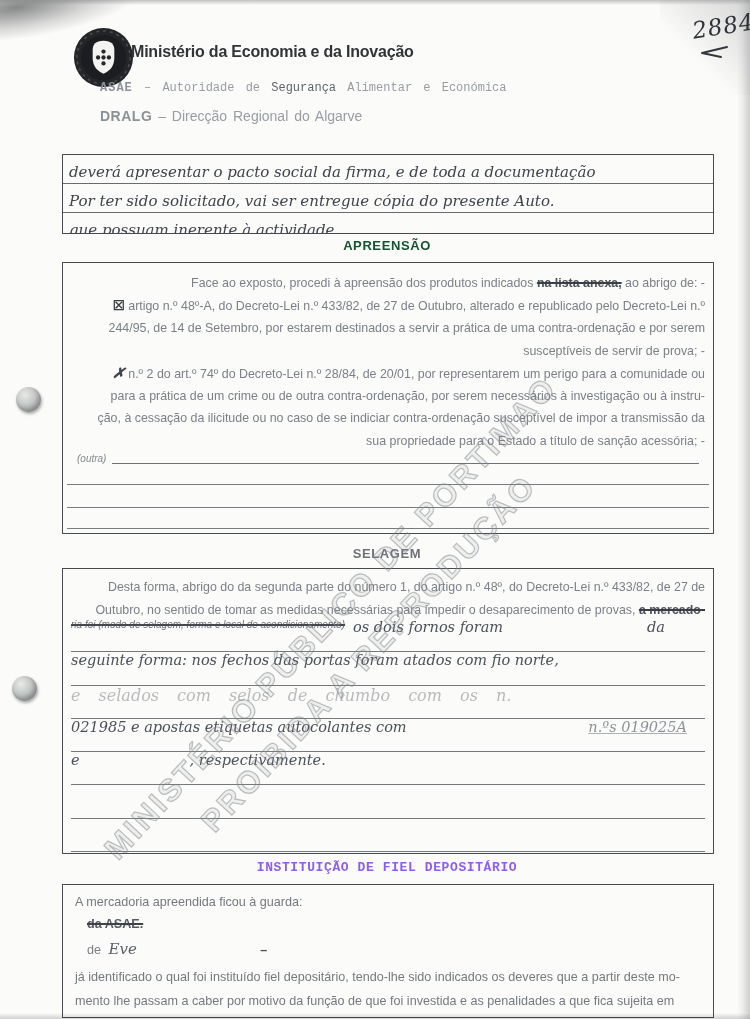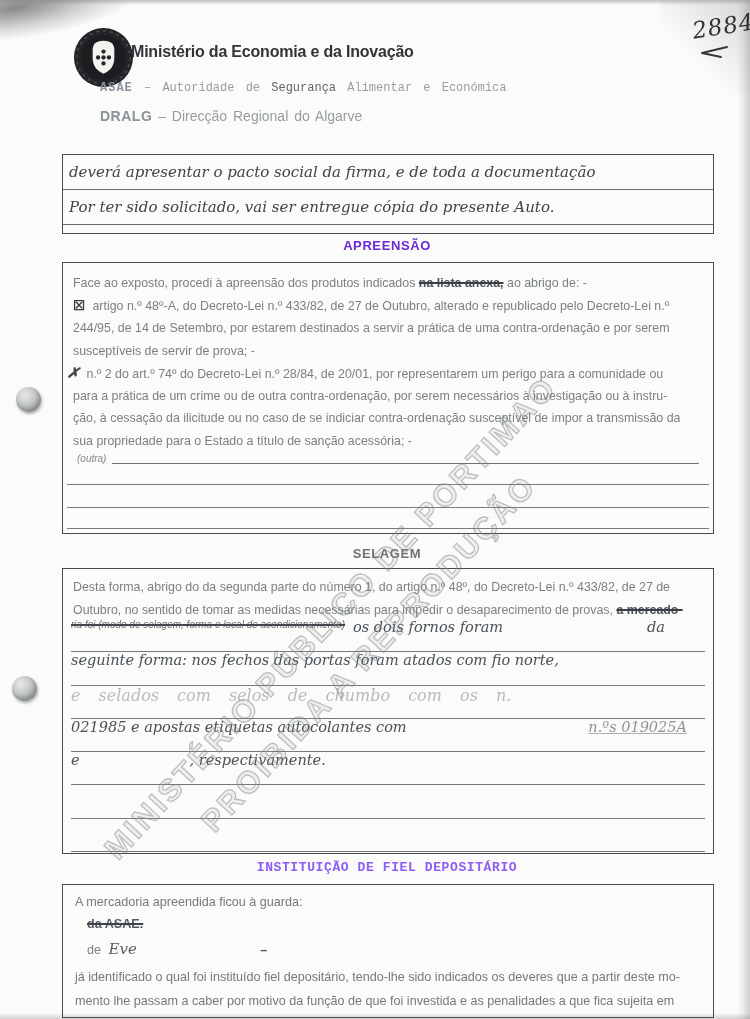--- a/index.html
+++ b/index.html
@@ -35,32 +35,32 @@
   .dralg-line .acr{font-weight:bold;color:#8b9199;letter-spacing:.5px;}
   
   .hand{font-family:"DejaVu Serif", "Liberation Serif", serif;font-style:italic;}
   .page-num{position:absolute;left:692px;top:13px;font-size:23px;color:#2e3239;
     transform:rotate(-9deg);letter-spacing:1px;}
   .page-num-tick{position:absolute;left:699px;top:44px;width:30px;height:16px;}
   
   .docbox{position:absolute;left:62px;width:650px;border:1.6px solid #46494d;overflow:hidden;background:transparent;}
   .box1{top:154px;height:78px;}
   .box1 .hrow{height:26px;border-bottom:1px solid rgba(68,72,77,.8);display:flex;align-items:flex-end;
-    padding:0 6px 8px 6px;font-size:15px;color:#3e444c;white-space:nowrap;}
+    padding:0 6px 2px 6px;font-size:15px;color:#3e444c;white-space:nowrap;}
   .box1 .hrow:last-child{border-bottom:none;position:relative;}
   .box1 .hrow:last-child::after{content:"";position:absolute;left:0;right:4px;bottom:3px;border-bottom:1px solid rgba(68,72,77,.8);}
   .box1 .hrow span{position:relative;z-index:1;}
   .section-title{position:absolute;left:62px;width:650px;text-align:center;font-weight:bold;
     font-size:13px;letter-spacing:.6px;}
-  .t-apreensao{top:238px;color:#6d28d9;}
+  .t-apreensao{top:238px;color:#14532d;}
   .t-selagem{top:546px;color:#6d7278;}
   .t-fiel{top:860px;color:#8b5cf6;font-family:Liberation Mono, monospace;}
   .box2{top:262px;height:270px;}
   .plines{position:absolute;left:10px;right:8px;top:9px;}
-  .pline{height:22.5px;line-height:22.5px;font-size:12.4px;color:#7b8088;white-space:nowrap;}
+  .pline{height:22.5px;line-height:22.5px;font-size:12.4px;color:#7b8088;white-space:nowrap;text-align:right;}
   .struck{font-weight:bold;color:#4e545b;text-decoration:line-through;text-decoration-thickness:2.2px;text-decoration-color:#3a3f45;}
   .mark1{display:inline-block;width:16px;color:#393e45;font-size:13.5px;font-weight:bold;}
   .mark2{display:inline-block;width:16px;margin-left:-6px;color:#3f444b;font-size:15px;font-weight:bold;font-style:italic;transform:rotate(6deg);}
   .outra-row{position:absolute;left:14px;right:14px;top:186px;display:flex;align-items:flex-end;}
   .outra-label{font-style:italic;font-size:10px;color:#84898f;margin-right:6px;}
   .outra-line{flex:1;border-bottom:1.2px solid rgba(75,80,85,.8);height:14px;}
   .rule{position:absolute;left:4px;right:4px;border-bottom:1px solid rgba(75,80,85,.75);}
   
   .box3{top:568px;height:284px;}
   .box3 .plines{top:7px;}

